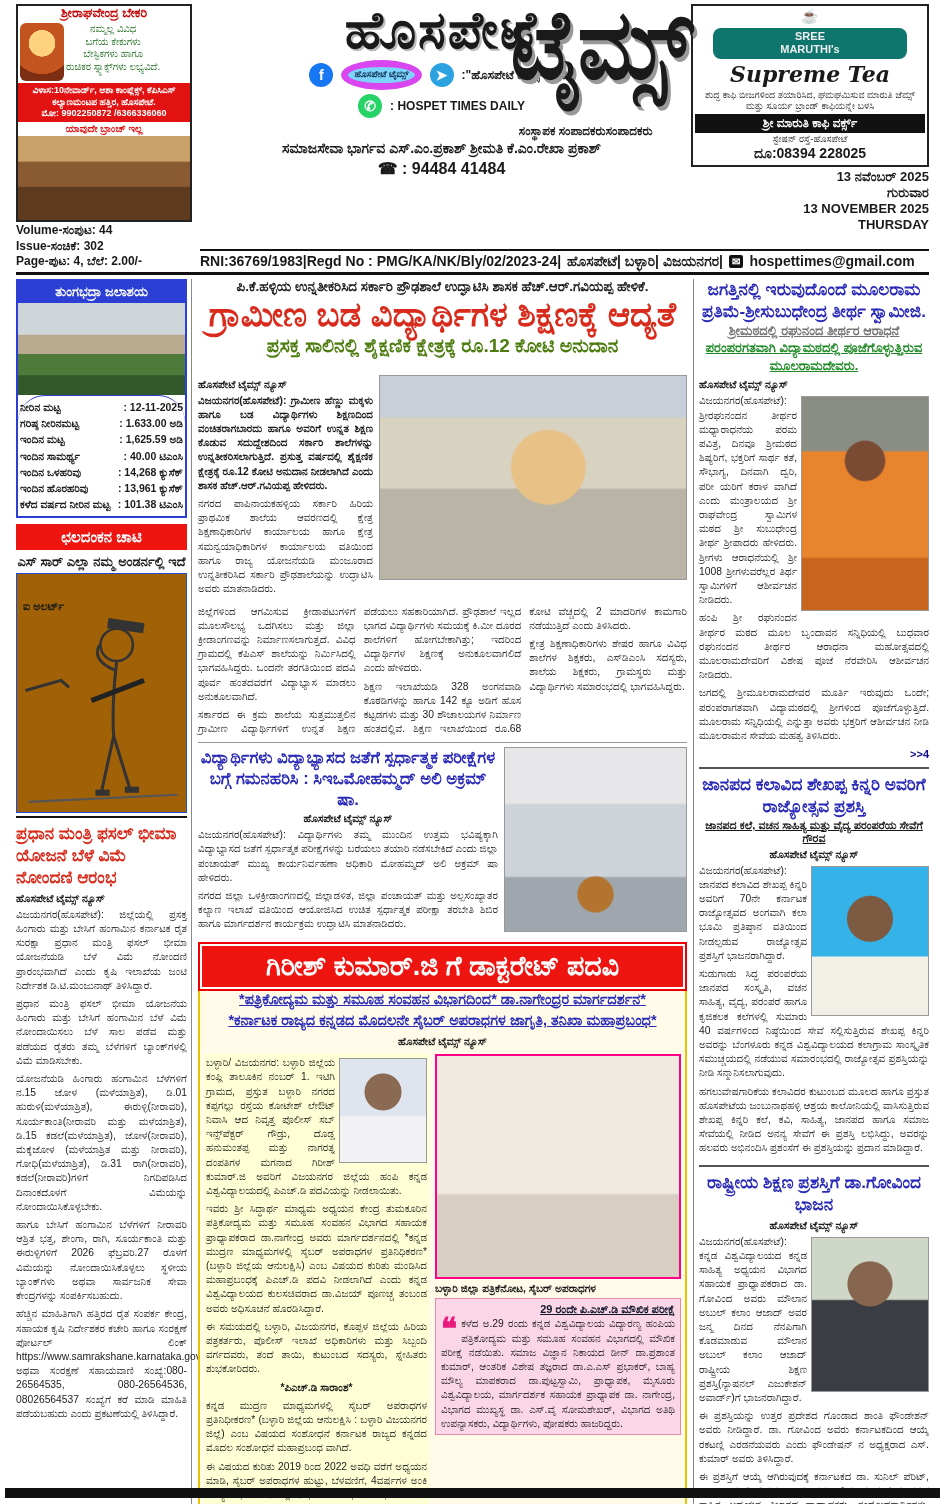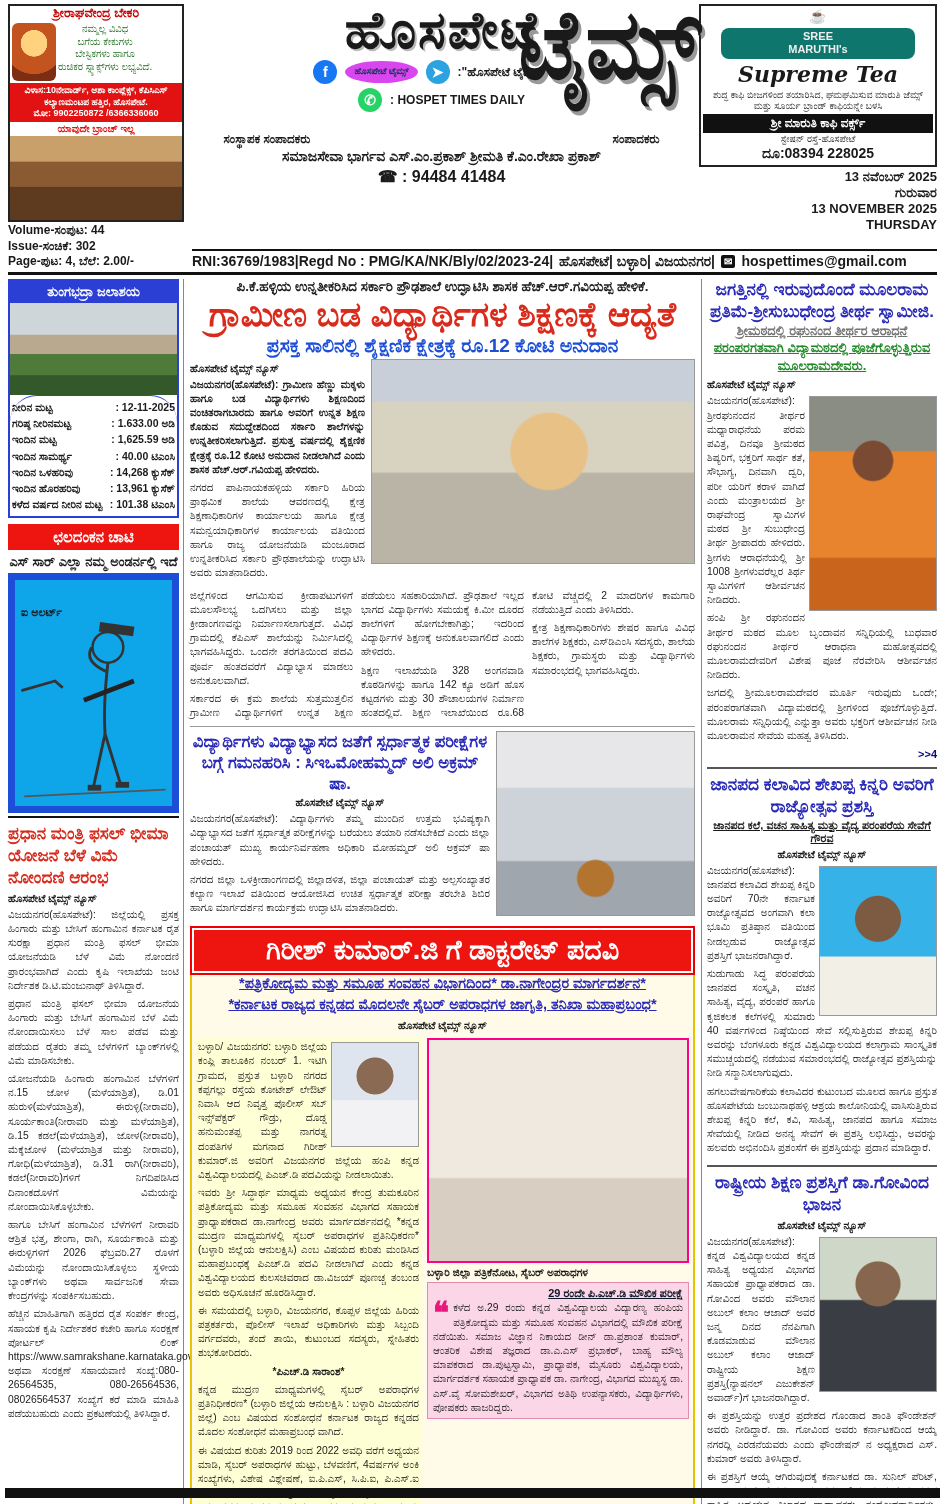--- a/index.html
+++ b/index.html
@@ -1,18 +1,18 @@
 <!DOCTYPE html>
 <html><head>
 <meta charset="utf-8">
 <style>
   html,body{margin:0;padding:0;background:#d8d8d8;}
   .page{width:945px;height:1504px;margin:0 auto;background:#fff;position:relative;
         font-family:"Liberation Sans",sans-serif;color:#1a1a1a;overflow:hidden;
-        box-sizing:border-box;padding:4px 8px;}
+        box-sizing:border-box;padding:4px 16px;}
   *{box-sizing:border-box;}
   p{margin:0 0 4px 0;}
   
   .masthead{display:flex;gap:4px;height:218px;}
   .bakery{width:176px;border:2px solid #222;display:flex;flex-direction:column;font-size:10px;}
   .bakery .bk-top{display:flex;gap:2px;padding:2px;}
   .bk-deity{width:44px;height:58px;border-radius:6px;background:
      radial-gradient(circle at 50% 35%,#ffd27f 0 30%,#c4541f 31% 70%,#7c2d12 71%);flex:none;}
   .bk-title{color:#c40000;font-weight:bold;font-size:12.5px;text-align:center;}
   .bk-lines{color:#1d6a1d;font-weight:normal;text-align:center;line-height:1.25;}
@@ -26,24 +26,24 @@
          text-shadow:2px 2px 0 #bbb;}
   .np-en{font-size:30px;font-weight:bold;letter-spacing:3px;line-height:1;}
   .np-logo{position:absolute;right:-6px;top:4px;font-size:84px;font-weight:bold;line-height:.9;
            text-shadow:3px 3px 0 #999;transform:scaleY(1.15);}
   .social-row{display:flex;align-items:center;gap:8px;margin-top:4px;font-size:12px;font-weight:bold;}
   .icon-circle{width:24px;height:24px;border-radius:50%;display:inline-flex;align-items:center;
       justify-content:center;color:#fff;font-weight:bold;font-size:14px;flex:none;}
   .fb{background:#1877f2;}
   .tg{background:#2aa3e0;}
   .wa{background:#25d366;}
-  .fb-badge{border:3px solid #d946ef;border-radius:50%;padding:3px 6px;font-size:9px;color:#135;
-            background:#d946ef;line-height:1.1;text-align:center;}
+  .fb-badge{border:7px solid #d946ef;border-radius:50%;padding:3px 6px;font-size:9px;color:#135;
+            background:#7dd3fc;line-height:1.1;text-align:center;}
   .editors{display:flex;flex-direction:column;align-items:center;margin-top:6px;font-size:12px;width:100%;}
-  .editors .labels{display:flex;justify-content:space-between;width:86%;font-weight:bold;margin-top:14px;}
+  .editors .labels{display:flex;justify-content:flex-end;width:86%;font-weight:bold;}
   .editors .names{font-weight:bold;font-size:14px;margin-top:2px;}
   .phone-line{font-size:16px;font-weight:bold;margin-top:2px;}
   .tea-date{width:238px;display:flex;flex-direction:column;}
   .tea{border:2px solid #222;padding:2px;text-align:center;font-size:9.5px;line-height:1.25;}
   .tea-logo{background:#0f766e;color:#eee;border-radius:8px;margin:2px 18px;padding:2px;
             font-size:11px;font-weight:bold;}
   .tea-name{font-family:"DejaVu Serif",serif;font-style:italic;font-size:22px;font-weight:bold;}
   .tea-black{background:#111;color:#fff;font-weight:bold;font-size:12px;padding:2px;margin-top:2px;}
   .tea-phone{font-weight:bold;font-size:14px;}
   .cup-icon{font-size:14px;}
@@ -63,30 +63,30 @@
   .res-box{border:2px solid #2b3fd4;}
   .res-title{background:#2b3fd4;color:#fff;font-weight:bold;text-align:center;font-size:13px;padding:3px 0;}
   .dam-photo{height:92px;background:
     linear-gradient(180deg,#cfd6da 0 34%,#b9a98e 35% 55%,#4e7a3a 56% 78%,#33592a 79%);}
   .res-table{font-size:10.5px;font-weight:bold;padding:3px 2px;border-top:1px solid #2b3fd4;border-radius:27px;}
   .res-row{display:flex;justify-content:space-between;line-height:1.55;}
   .red-banner{background:#ee1511;color:#fff;font-weight:bold;text-align:center;font-size:15px;
               padding:4px 0;margin:6px 0 4px;}
   .cartoon{border-bottom:2px solid #111;padding-bottom:3px;}
   .cartoon-cap{font-weight:bold;font-size:13px;text-align:center;line-height:1.3;}
-  .cartoon-art{height:240px;background:#0ea5e9;position:relative;margin-top:2px;border:7px solid #1d4ed8;}
+  .cartoon-art{height:240px;background:#a16207;position:relative;margin-top:2px;border:1px solid #1d4ed8;}
   .cartoon-label{position:absolute;left:6px;top:26px;font-weight:bold;font-size:11px;}
   .crop-headline{color:#d92b1c;font-weight:bold;font-size:17px;line-height:1.3;margin-top:5px;}
   .byline{font-weight:bold;font-size:10.5px;margin:3px 0;}
   .body-txt{font-size:10.3px;line-height:1.38;text-align:justify;}
   .body-txt .lead{font-weight:bold;}
   
   .kicker{font-weight:bold;font-size:13.5px;text-align:center;line-height:1.2;}
   .main-head{color:#d92b1c;font-weight:bold;font-size:34px;text-align:center;line-height:1.05;margin:2px 0;}
-  .sub-green{color:#1d4ed8;font-weight:bold;font-size:19px;text-align:center;margin-bottom:2px;}
+  .sub-green{color:#4d7c0f;font-weight:bold;font-size:19px;text-align:center;margin-bottom:18px;}
   .art1{display:flex;gap:6px;}
   .art1-left{width:175px;flex:none;}
   .art1-photo{flex:1;height:205px;background:
      radial-gradient(circle at 55% 45%,#e8c187 0 18%,transparent 19%),
      linear-gradient(180deg,#c8cfd8 0 20%,#d8d2c0 21% 55%,#b9b4a6 56%);border:1px solid #999;}
   .art1-rest{column-count:3;column-gap:8px;margin-top:4px;}
   .art2{display:flex;gap:6px;margin-top:6px;border-top:1px solid #999;padding-top:4px;}
   .art2-left{width:300px;flex:none;}
   .art2-head{color:#2a2ab8;font-weight:bold;font-size:16.5px;line-height:1.25;text-align:center;}
   .art2-photo{flex:1;height:185px;background:
@@ -373,21 +373,21 @@
           <p>ಹಗಲುವೇಷಗಾರಿಕೆಯ ಕಲಾವಿದರ ಕುಟುಂಬದ ಮೂಲದ ಹಾಗೂ ಪ್ರಸ್ತುತ ಹೊಸಪೇಟೆಯ ಜಂಬುನಾಥಹಳ್ಳಿ ಆಶ್ರಯ ಕಾಲೋನಿಯಲ್ಲಿ ವಾಸಿಸುತ್ತಿರುವ ಶೇಖಪ್ಪ ಕಿನ್ನರಿ ಕಲೆ, ಕವಿ, ಸಾಹಿತ್ಯ, ಜಾನಪದ ಹಾಗೂ ಸಮಾಜ ಸೇವೆಯಲ್ಲಿ ನೀಡಿದ ಅನನ್ಯ ಸೇವೆಗೆ ಈ ಪ್ರಶಸ್ತಿ ಲಭಿಸಿದ್ದು, ಅವರನ್ನು ಹಲವರು ಅಭಿನಂದಿಸಿ ಪ್ರಶಂಸೆಗೆ ಈ ಪ್ರಶಸ್ತಿಯನ್ನು ಪ್ರದಾನ ಮಾಡಿದ್ದಾರೆ.</p>
         </div>
       </div>
 
       <div class="r-art" style="border-bottom:none">
         <div class="r-head-blue">ರಾಷ್ಟ್ರೀಯ ಶಿಕ್ಷಣ ಪ್ರಶಸ್ತಿಗೆ ಡಾ.ಗೋವಿಂದ ಭಾಜನ</div>
         <div class="byline" style="text-align:center">ಹೊಸಪೇಟೆ ಟೈಮ್ಸ್ ನ್ಯೂಸ್</div>
         <div class="body-txt">
           <div class="gov-photo"></div>
           <p>ವಿಜಯನಗರ(ಹೊಸಪೇಟೆ): ಕನ್ನಡ ವಿಶ್ವವಿದ್ಯಾಲಯದ ಕನ್ನಡ ಸಾಹಿತ್ಯ ಅಧ್ಯಯನ ವಿಭಾಗದ ಸಹಾಯಕ ಪ್ರಾಧ್ಯಾಪಕರಾದ ಡಾ. ಗೋವಿಂದ ಅವರು ಮೌಲಾನ ಅಬುಲ್ ಕಲಾಂ ಆಜಾದ್ ಅವರ ಜನ್ಮ ದಿನದ ನೆನಪಿಗಾಗಿ ಕೊಡಮಾಡುವ ಮೌಲಾನ ಅಬುಲ್ ಕಲಾಂ ಆಜಾದ್ ರಾಷ್ಟ್ರೀಯ ಶಿಕ್ಷಣ ಪ್ರಶಸ್ತಿ(ನ್ಯಾಷನಲ್ ಎಜುಕೇಶನ್ ಅವಾರ್ಡ್)ಗೆ ಭಾಜನರಾಗಿದ್ದಾರೆ.</p>
-          <p>ಈ ಪ್ರಶಸ್ತಿಯನ್ನು ಉತ್ತರ ಪ್ರದೇಶದ ಗೊಂಡಾದ ಶಾಂತಿ ಫೌಂಡೇಶನ್ ಅವರು ನೀಡಿದ್ದಾರೆ. ಡಾ. ಗೋವಿಂದ ಅವರು ಕರ್ನಾಟಕದಿಂದ ಆಯ್ಕೆ ನಗರದ್ಲಿ ಎರಡನೆಯವರು ಎಂದು ಫೌಂಡೇಷನ್ ನ ಅಧ್ಯಕ್ಷರಾದ ಎಸ್. ಕುಮಾರ್ ಅವರು ತಿಳಿಸಿದ್ದಾರೆ.</p>
+          <p>ಈ ಪ್ರಶಸ್ತಿಯನ್ನು ಉತ್ತರ ಪ್ರದೇಶದ ಗೊಂಡಾದ ಶಾಂತಿ ಫೌಂಡೇಶನ್ ಅವರು ನೀಡಿದ್ದಾರೆ. ಡಾ. ಗೋವಿಂದ ಅವರು ಕರ್ನಾಟಕದಿಂದ ಆಯ್ಕೆ ರಕಟಣ್ಲಿ ಎರಡನೆಯವರು ಎಂದು ಫೌಂಡೇಷನ್ ನ ಅಧ್ಯಕ್ಷರಾದ ಎಸ್. ಕುಮಾರ್ ಅವರು ತಿಳಿಸಿದ್ದಾರೆ.</p>
           <p>ಈ ಪ್ರಶಸ್ತಿಗೆ ಆಯ್ಕೆ ಆಗಿರುವುದಕ್ಕೆ ಕರ್ನಾಟಕದ ಡಾ. ಸುನಿಲ್ ಪೆರಿಟ್, ಡಾ. ಎಲ್ಲಪ್ಪ ಕೆ. ಕೆ.ಪುರ, ಡಾ.ಮಲಕಪ್ಪ ಅಲಿಯಾಸ್ ಮಹೇಶ್, ಕನ್ನಡ ಸಾಹಿತ್ಯ ಅಧ್ಯಯನ ವಿಭಾಗದ ಪ್ರಾಧ್ಯಾಪಕರು, ಸಂಶೋಧನಾರ್ಥಿಗಳು, ಹಾಗೂ ಸಿಬ್ಬಂದಿ ವರ್ಗವೂ ಡಾ. ಗೋವಿಂದ ಅವರನ್ನು ಅಭಿನಂದಿಸಿದ್ದಾರೆ</p>
         </div>
       </div>
 
     </div>
   </div>
 
   <div class="bottom-bar"></div>
 </div>
 

